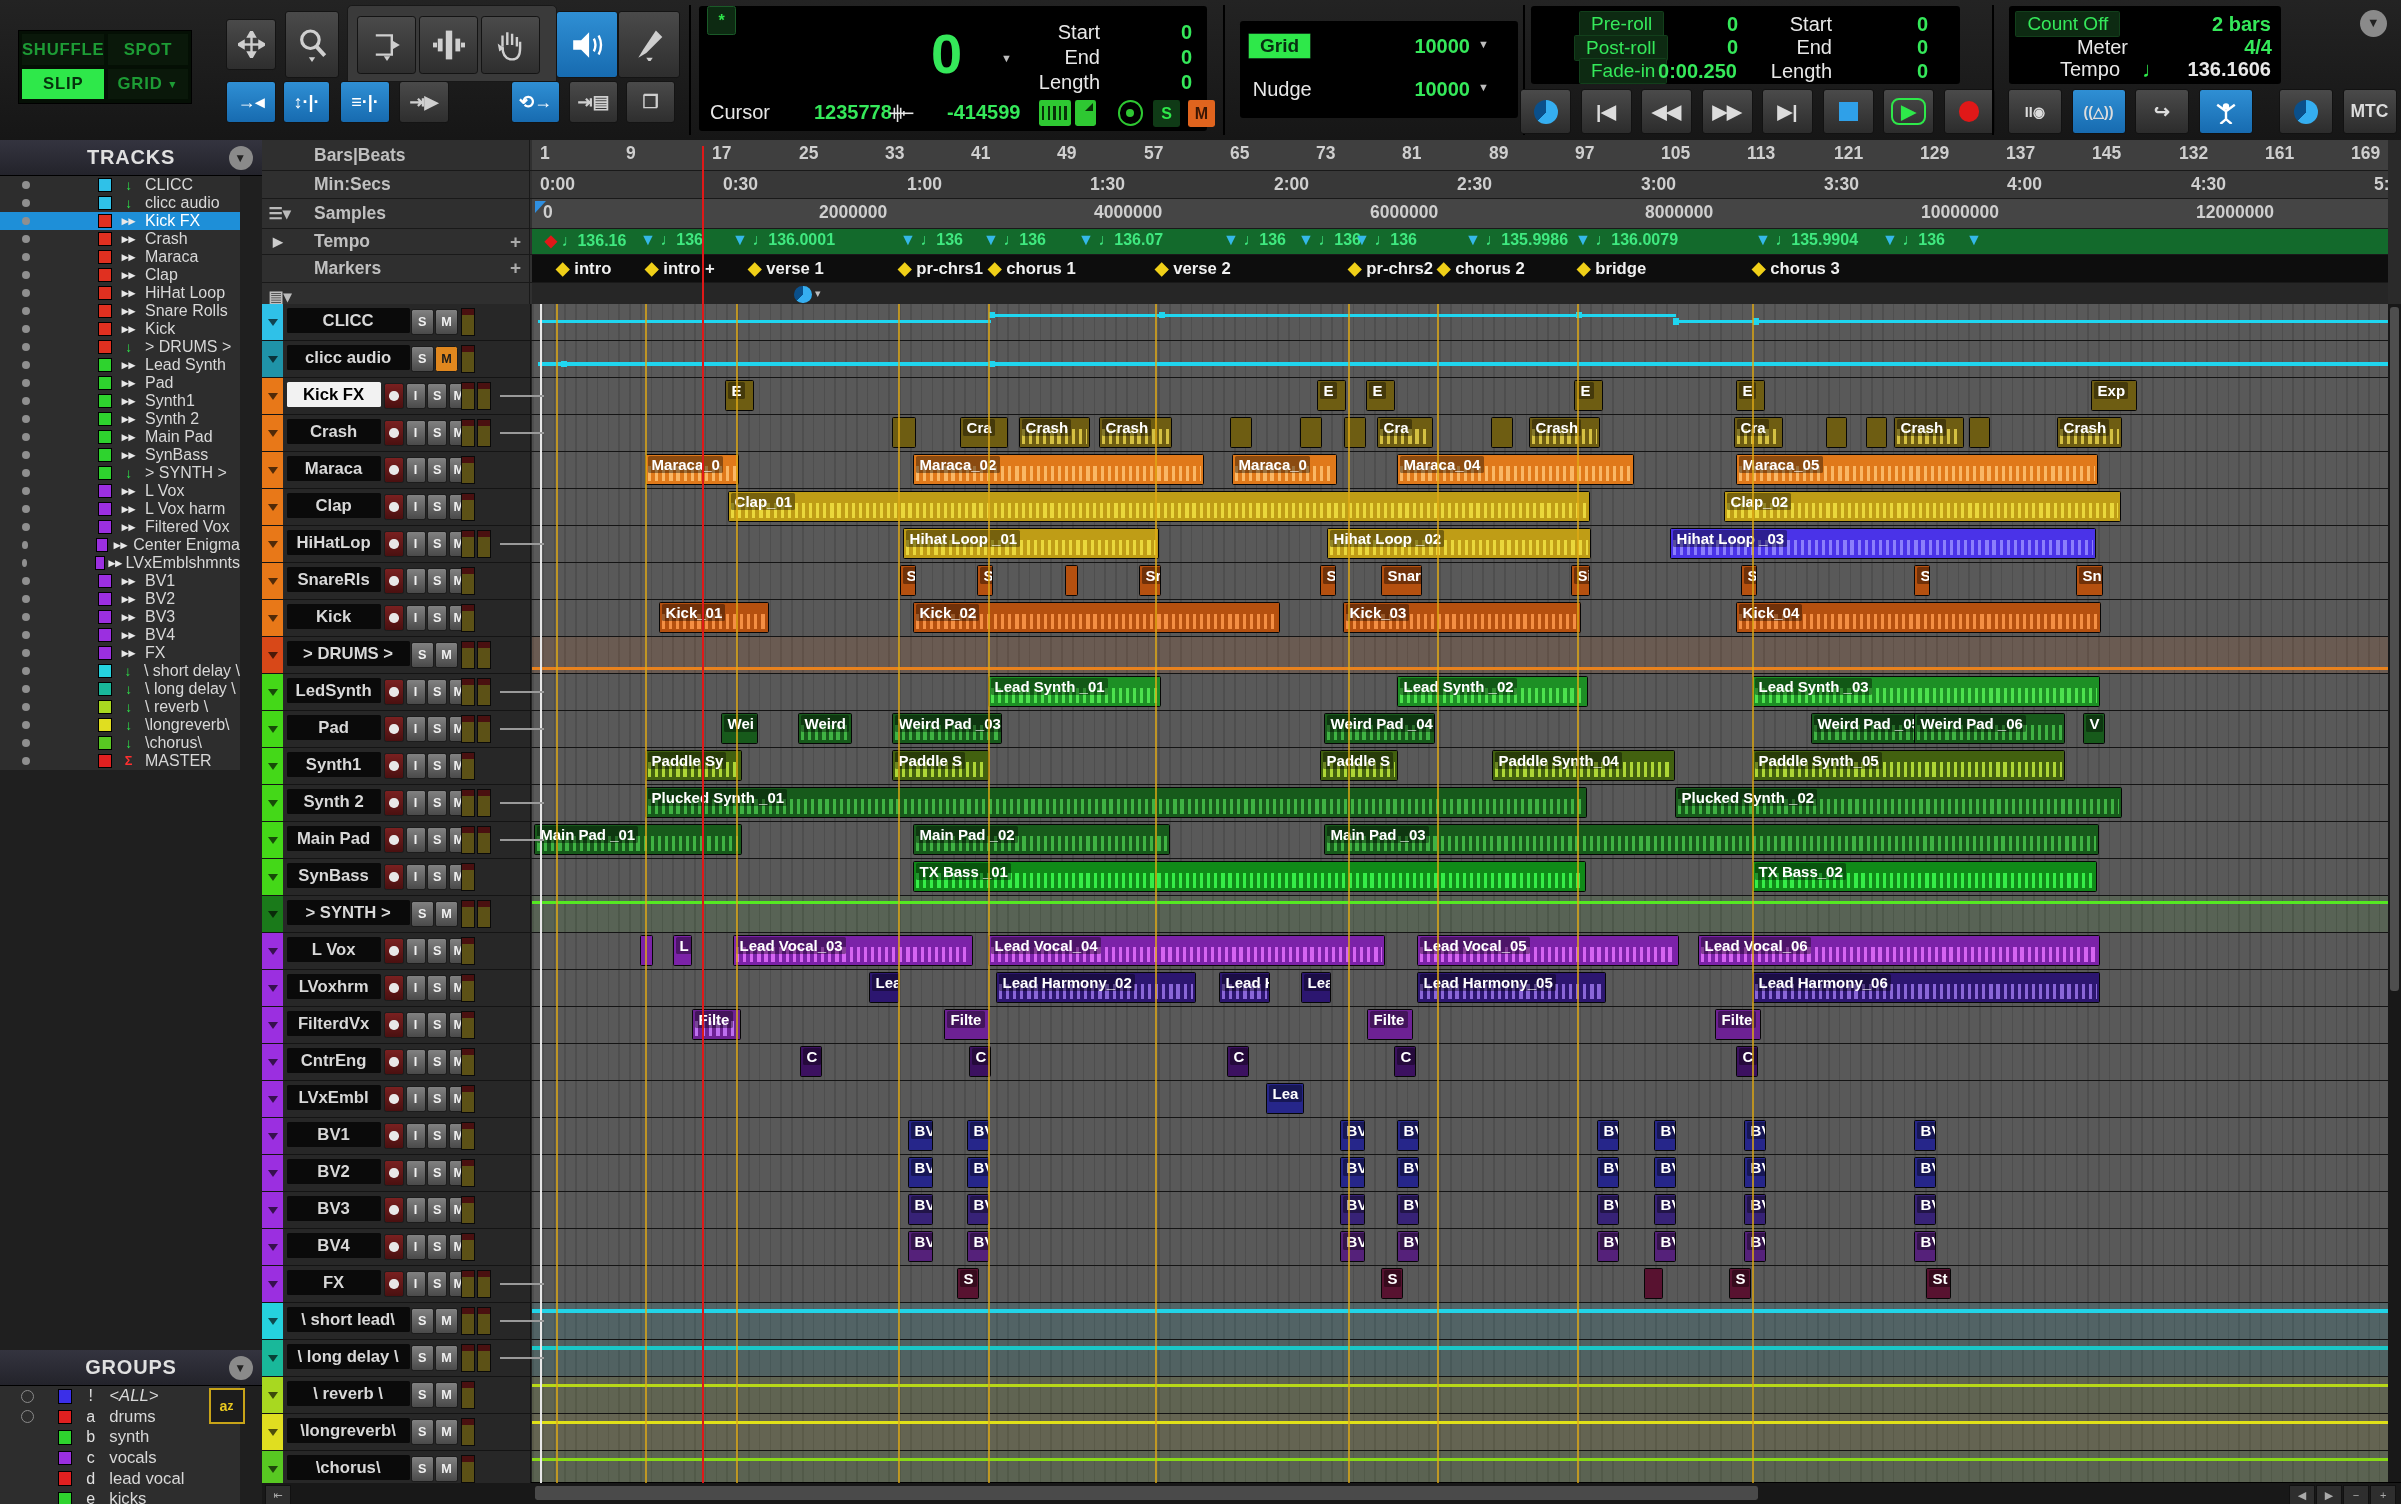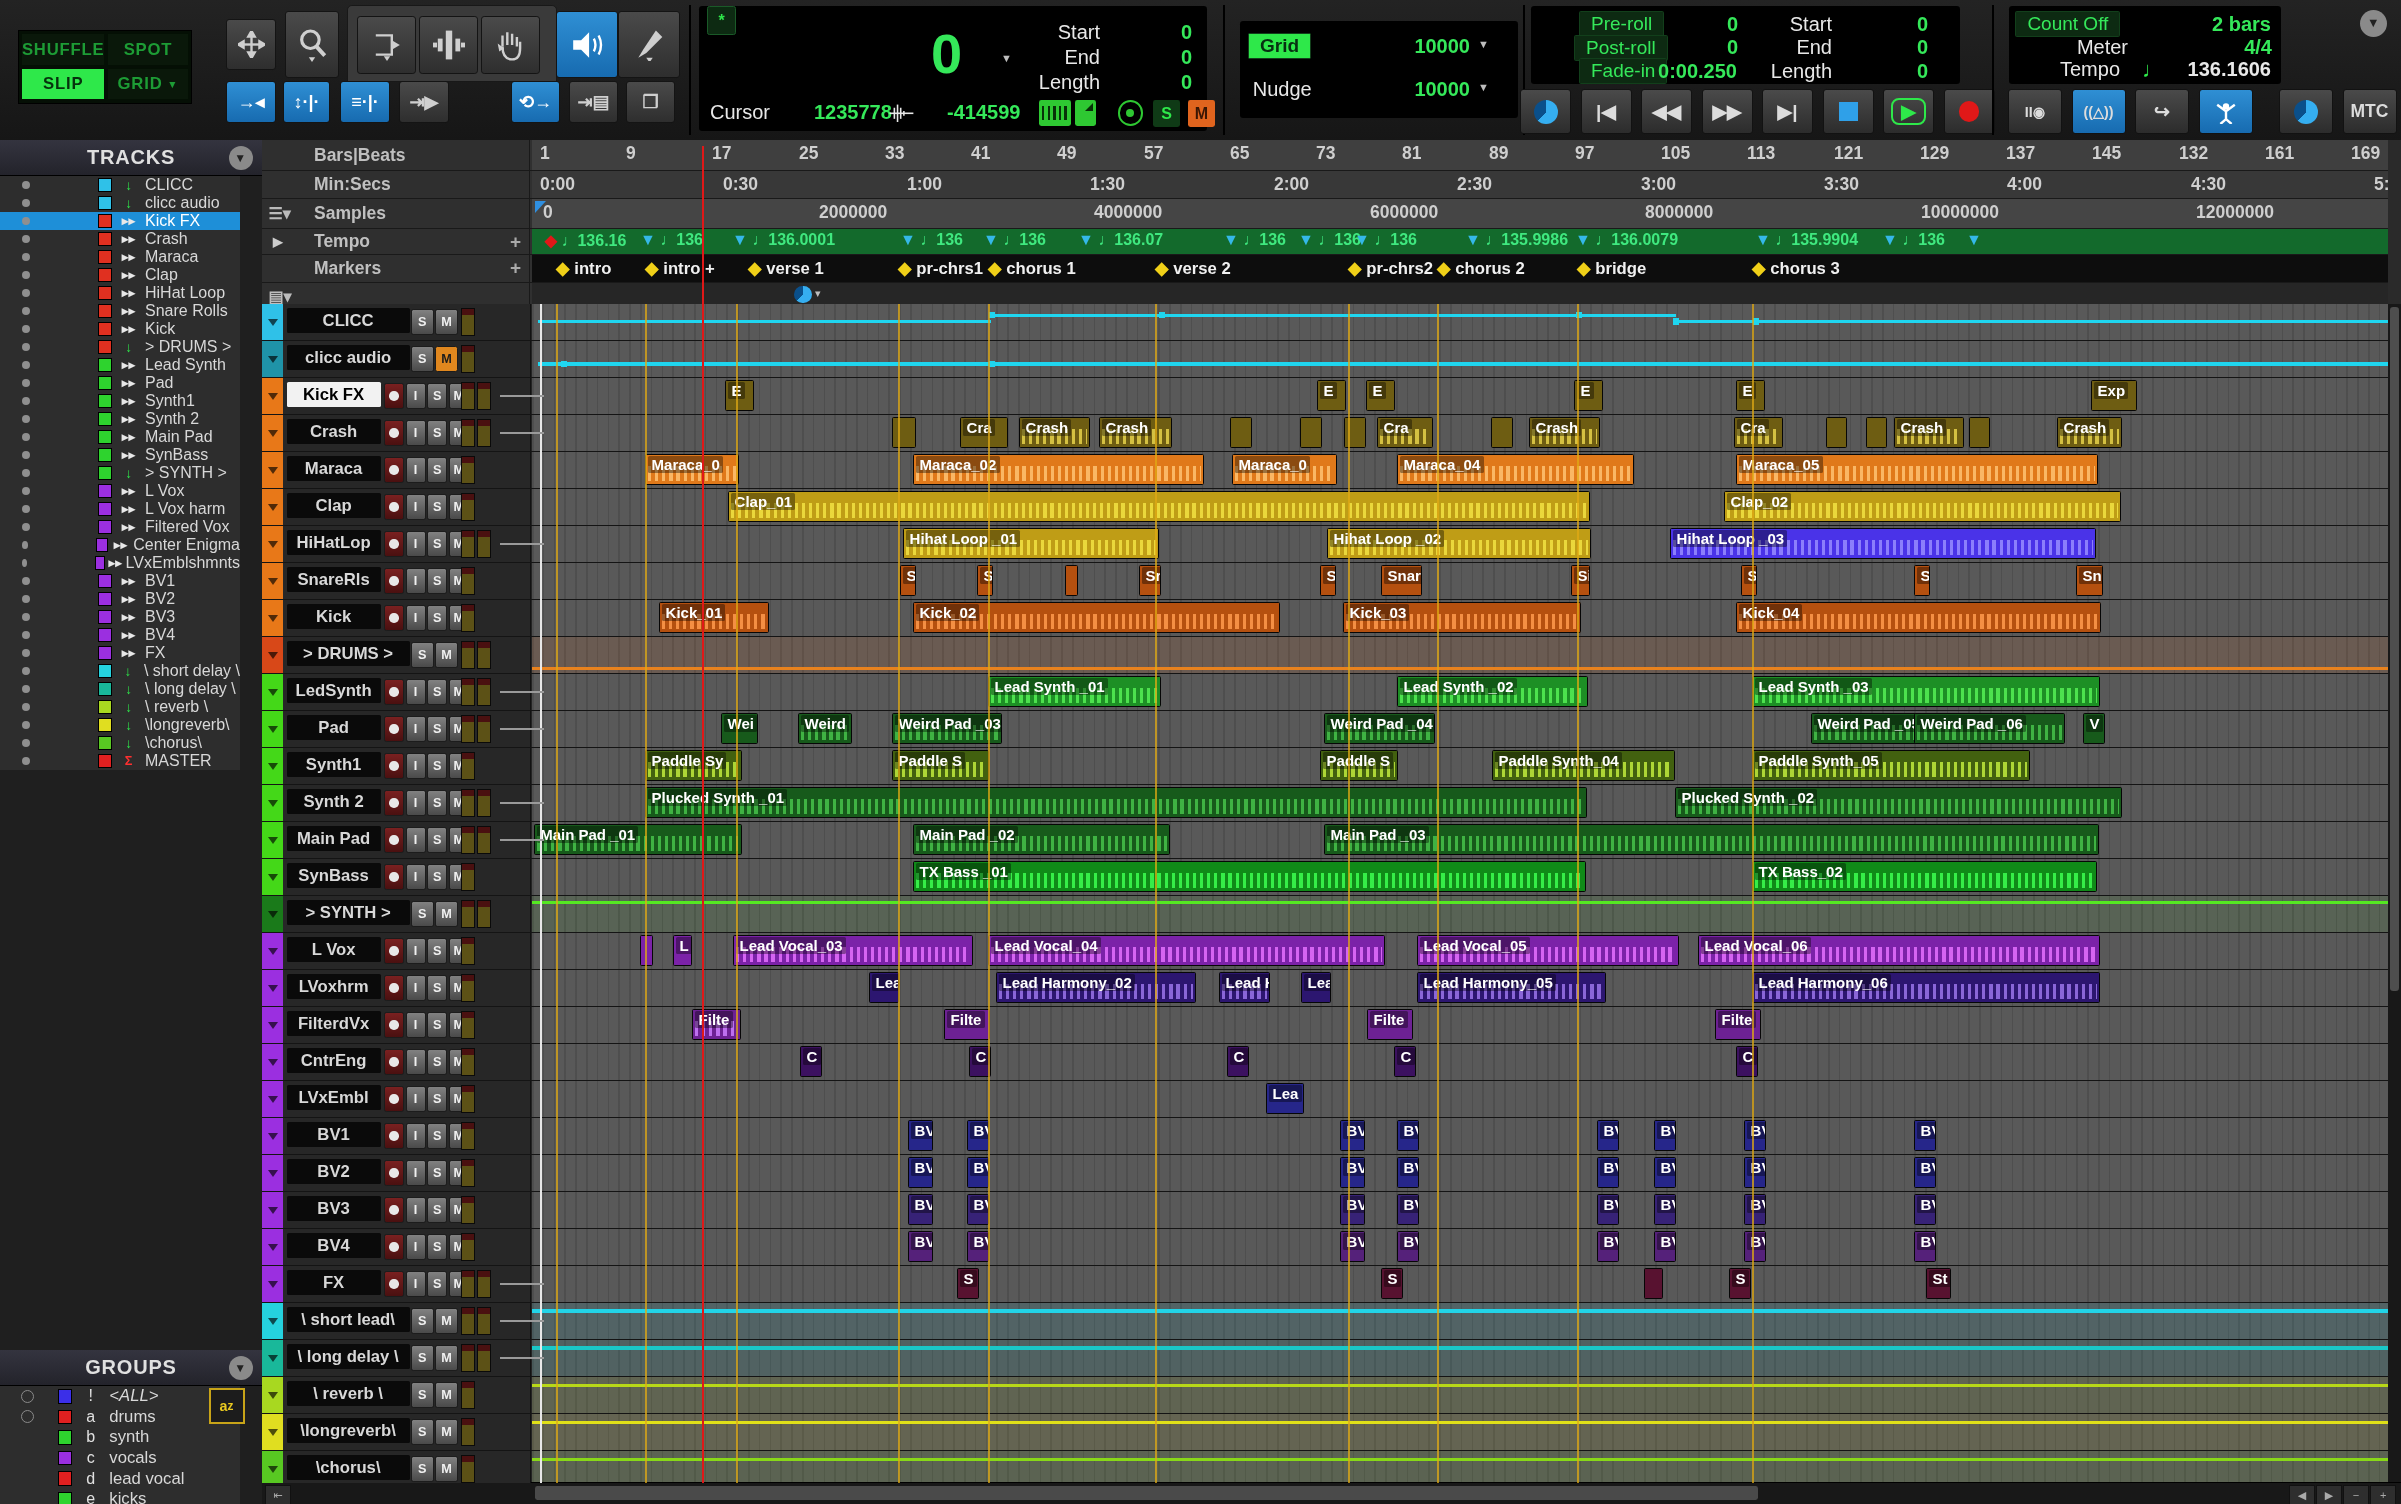--- a/index.html
+++ b/index.html
@@ -1143,21 +1143,21 @@
                 <span class="lb">Paddle S</span>
               </div>
               <div class="clip c-olgreen" style="left: 788px; width: 78px;">
                 <div class="wv"></div>
                 <span class="lb">Paddle S</span>
               </div>
               <div class="clip c-olgreen" style="left: 960px; width: 183px;">
                 <div class="wv"></div>
                 <span class="lb">Paddle Synth_04</span>
               </div>
-              <div class="clip c-olgreen" style="left: 1220px; width: 278px;">
+              <div class="clip c-olgreen" style="left: 1220px; width: 313px;">
                 <div class="wv"></div>
                 <span class="lb">Paddle Synth_05</span>
               </div>
             </div>
           </div>
           <div class="lane">
             <div class="lhead">
               <div class="lstrip" style="background: rgb(68, 216, 24);">
                 <span class="ar"></span>
               </div>

